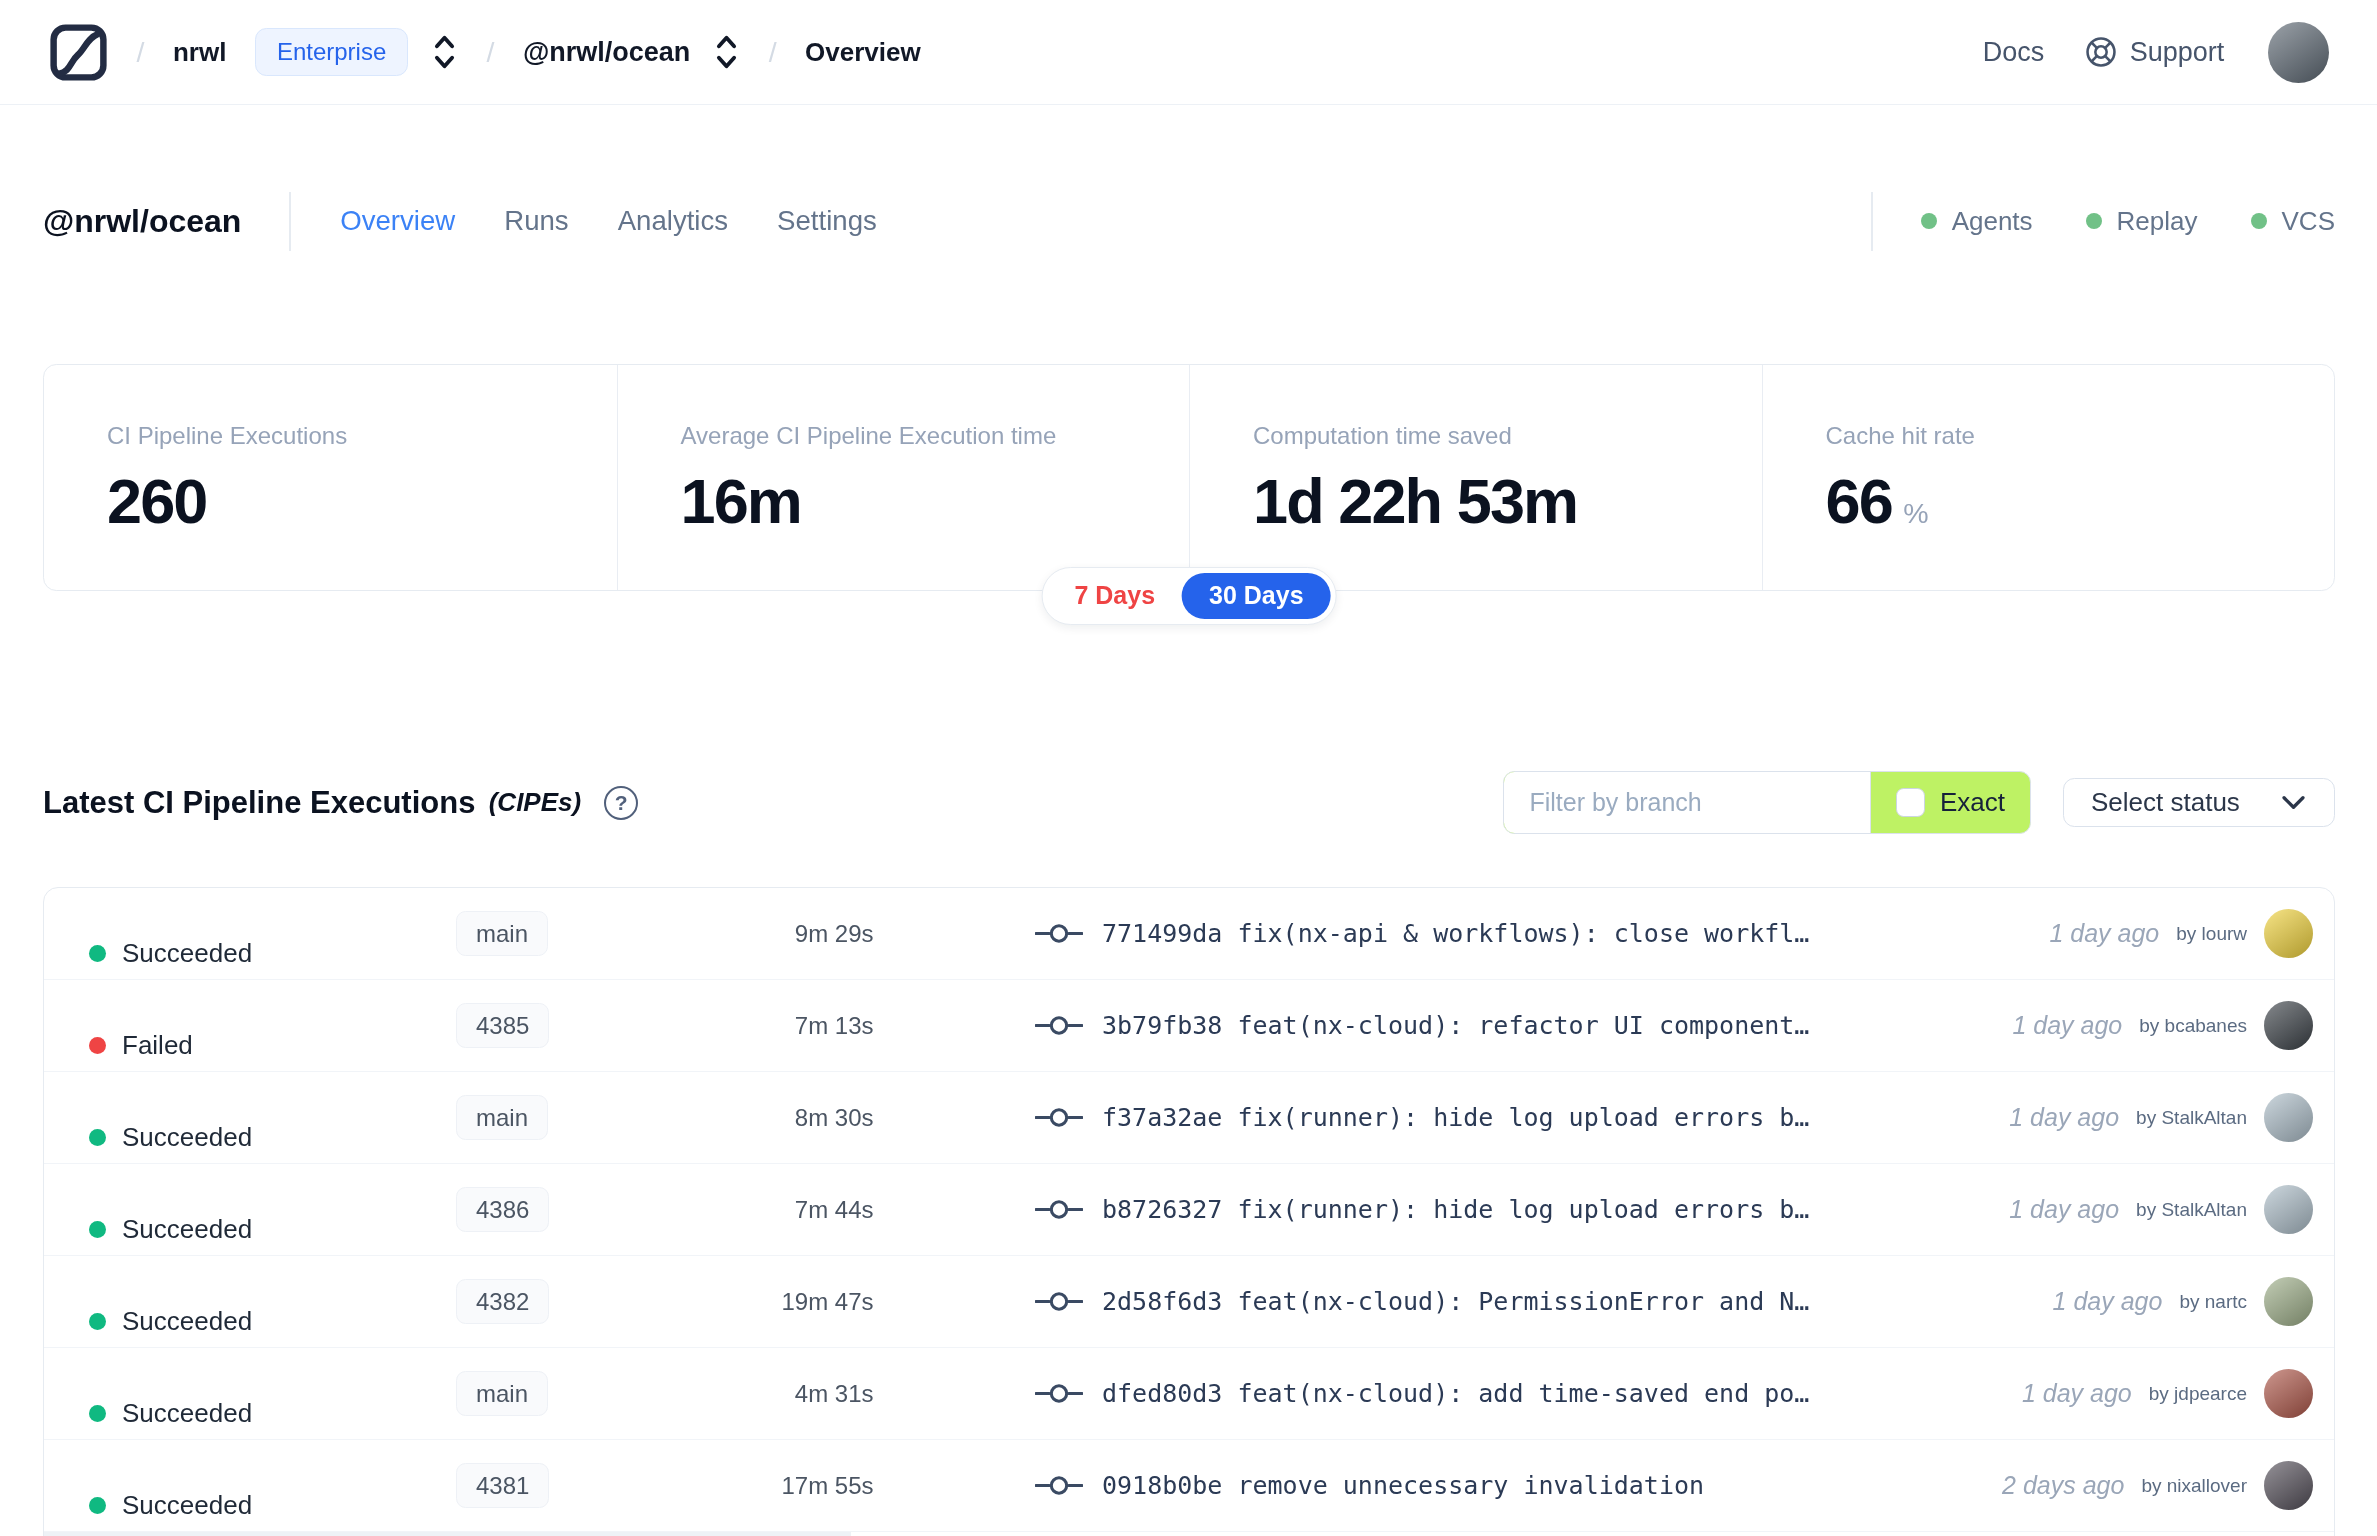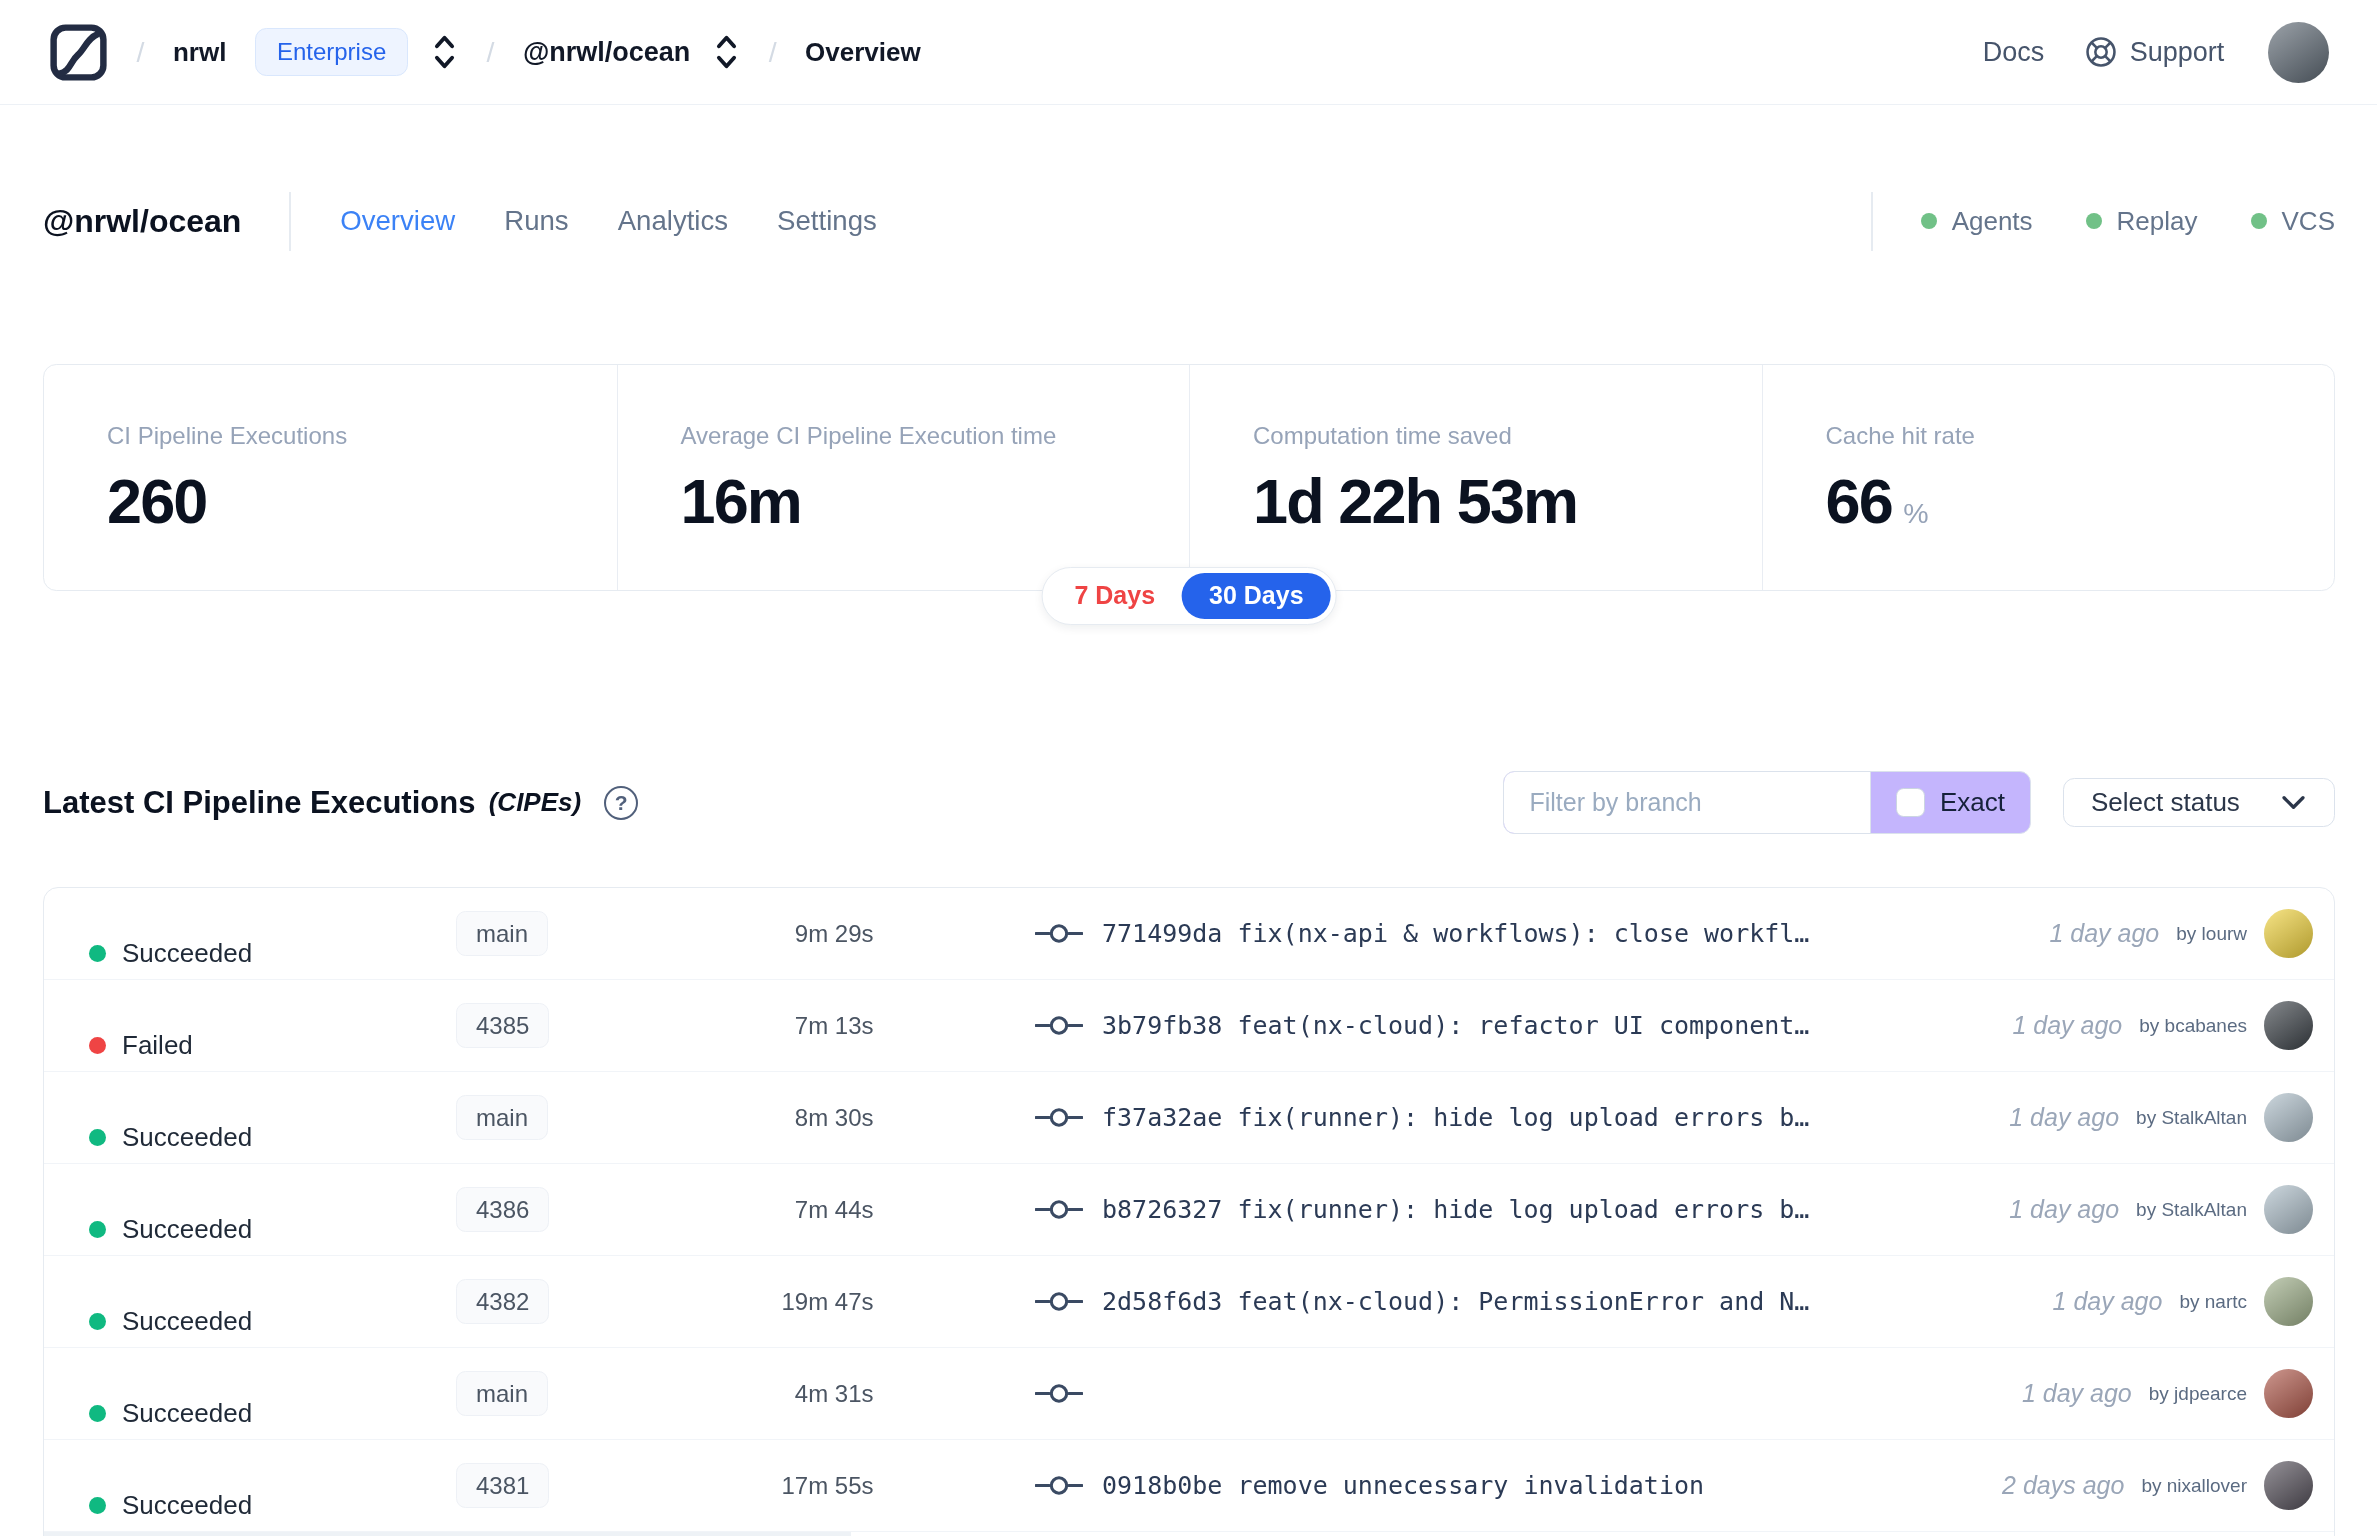--- a/index.html
+++ b/index.html
@@ -61,21 +61,21 @@
   
   .section-row { position:absolute; top:771px; left:43px; right:43px; height:63px;
                  display:flex; align-items:center; }
   .section-title { font-size:31px; font-weight:700; color:#0b1220; }
   .section-sub { font-size:26px; font-weight:600; font-style:italic; color:#0b1220; margin-left:13.3px; }
   .help-circle { width:34px; height:34px; border-radius:50%; border:2.9px solid #51607b;
                  color:#51607b; font-size:21px; font-weight:700; display:flex;
                  align-items:center; justify-content:center; margin-left:23px; cursor:pointer; }
   .filters { margin-left:auto; display:flex; align-items:center; gap:32px; }
   .filter-group { display:flex; align-items:stretch; height:63px; border:1.9px solid #dbe2ec;
-                  border-radius:11.4px; background:#c4b5fd; overflow:hidden; }
+                  border-radius:11.4px; background:#bef264; overflow:hidden; }
   .branch-input { border:none; outline:none; width:366px; padding:0 25px;
                   font-size:25px; color:#1e293b; font-family:inherit; }
   .branch-input::placeholder { color:#9aabc0; }
   .exact-wrap { display:flex; align-items:center; gap:15px; padding:0 25px;
                 border-left:1.9px solid #dbe2ec; }
   .checkbox { width:28.5px; height:28.5px; border:1.9px solid #cbd5e1; border-radius:7.6px;
               background:#fff; cursor:pointer; }
   .exact-label { font-size:26px; color:#16213a; }
   .status-select { height:49px; width:272px; border:1.9px solid #dbe2ec; border-radius:11.4px;
                    background:#fff; display:flex; align-items:center; justify-content:space-between;
@@ -362,20 +362,21 @@
       <span class="branch-badge">main</span>
     </span>
     <span class="cell-duration">4m 31s</span>
     <span></span>
     <span class="cell-commit">
       <svg width="48" height="25" viewBox="0 0 50 26">
         <line x1="1" y1="13" x2="15" y2="13" stroke="#3a4a63" stroke-width="3.2" stroke-linecap="round"></line>
         <circle cx="25" cy="13" r="8" fill="none" stroke="#3a4a63" stroke-width="3.2"></circle>
         <line x1="35" y1="13" x2="49" y2="13" stroke="#3a4a63" stroke-width="3.2" stroke-linecap="round"></line>
       </svg>
+      <span class="commit-text">dfed80d3 feat(nx-cloud): add time-saved end po…</span>
     </span>
     <span class="cell-meta">
       <span class="time-ago">1 day ago</span>
       <span class="author">by jdpearce</span>
       <span class="avatar row-avatar" style="background-color: rgb(176, 88, 74);"></span>
     </span>
   </div>
         <div class="cipe-row">
     <span class="cell-status">
       <span class="status-dot" style="background: rgb(16, 185, 129);"></span>

